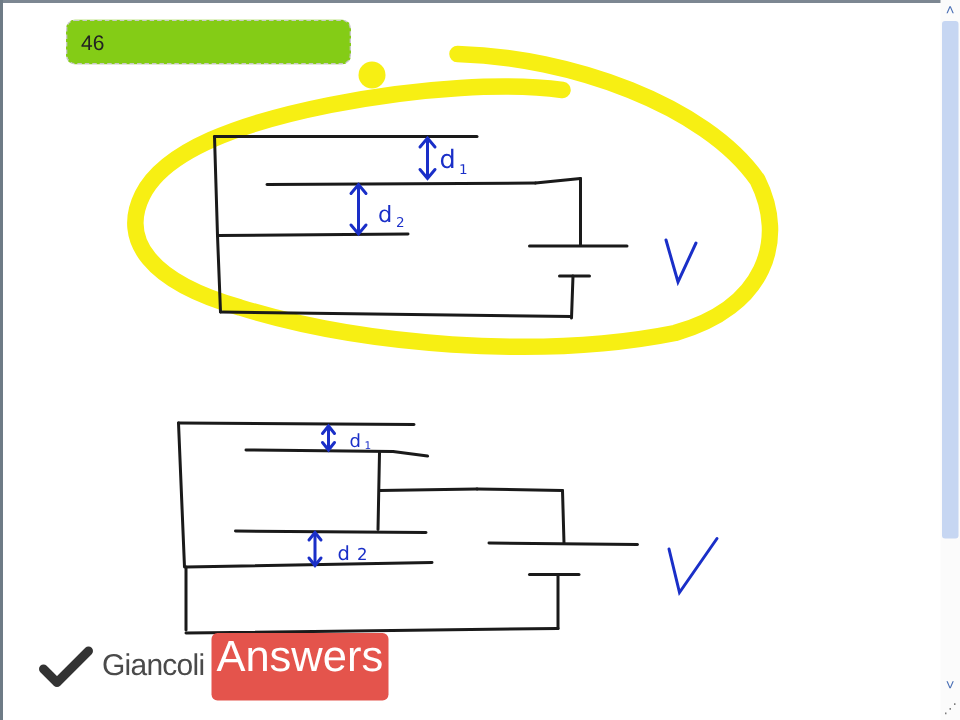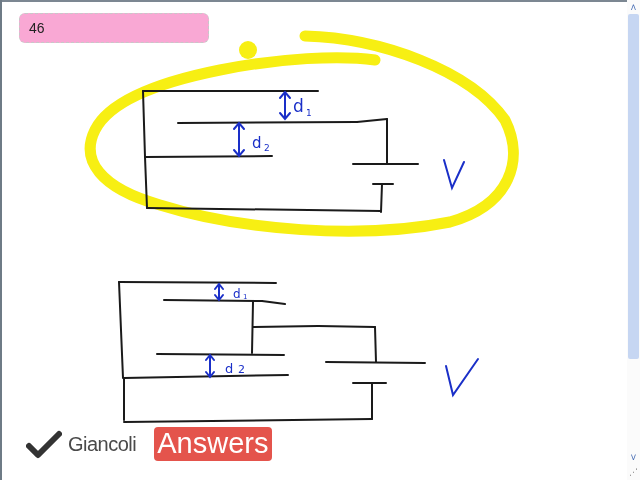--- a/index.html
+++ b/index.html
@@ -4,23 +4,23 @@
   <style>
     html, body { margin: 0; padding: 0; }
     body {
       width: 640px; height: 480px; overflow: hidden; position: relative;
       background: #ffffff;
       font-family: "Liberation Sans", sans-serif;
     }
     .frame-left { position: absolute; left: 0; top: 0; width: 2px; height: 480px; background: #6e7b86; }
     .frame-top { position: absolute; left: 0; top: 0; width: 640px; height: 2px; background: #7c8792; }
     .page-box {
-      position: absolute; left: 19px; top: 13px; width: 190px; height: 30px;
+      position: absolute; left: 44px; top: 13px; width: 190px; height: 30px;
       border: 1px dashed #c8c8c8; border-radius: 6px; box-sizing: border-box;
-      background: #f9a8d4;
+      background: #84cc16;
     }
     .page-box span {
       position: absolute; left: 9px; top: 6px; font-size: 14px; color: #222;
     }
     .canvas { position: absolute; left: 0; top: 0; }
     .scrollbar {
       position: absolute; left: 627px; top: 0; width: 13px; height: 480px; background: #fbfbfb;
     }
     .scroll-up {
       position: absolute; left: 0; top: 2px; width: 13px; height: 12px;
@@ -39,21 +39,21 @@
       color: #777; font-size: 9px; text-align: center; line-height: 12px;
     }
     .logo {
       position: absolute; left: 26px; top: 426px; height: 36px;
       display: flex; align-items: center;
     }
     .logo-check { width: 36px; height: 30px; margin-right: 6px; }
     .logo-text1 { font-size: 20px; color: #4a4a4a; letter-spacing: -0.5px; }
     .logo-text2 {
       font-size: 29px; color: #ffffff; background: #e4544c;
-      padding: 0 4px 1px 3px; border-radius: 4px; margin-left: 18px; line-height: 33px;
+      padding: 0 4px 12px 3px; border-radius: 4px; margin-left: 5px; line-height: 33px;
     }
   </style>
 </head>
 <body>
 
 <div class="frame-top"></div>
 <div class="frame-left"></div>
 
 <div class="page-box">
   <span>46</span>

